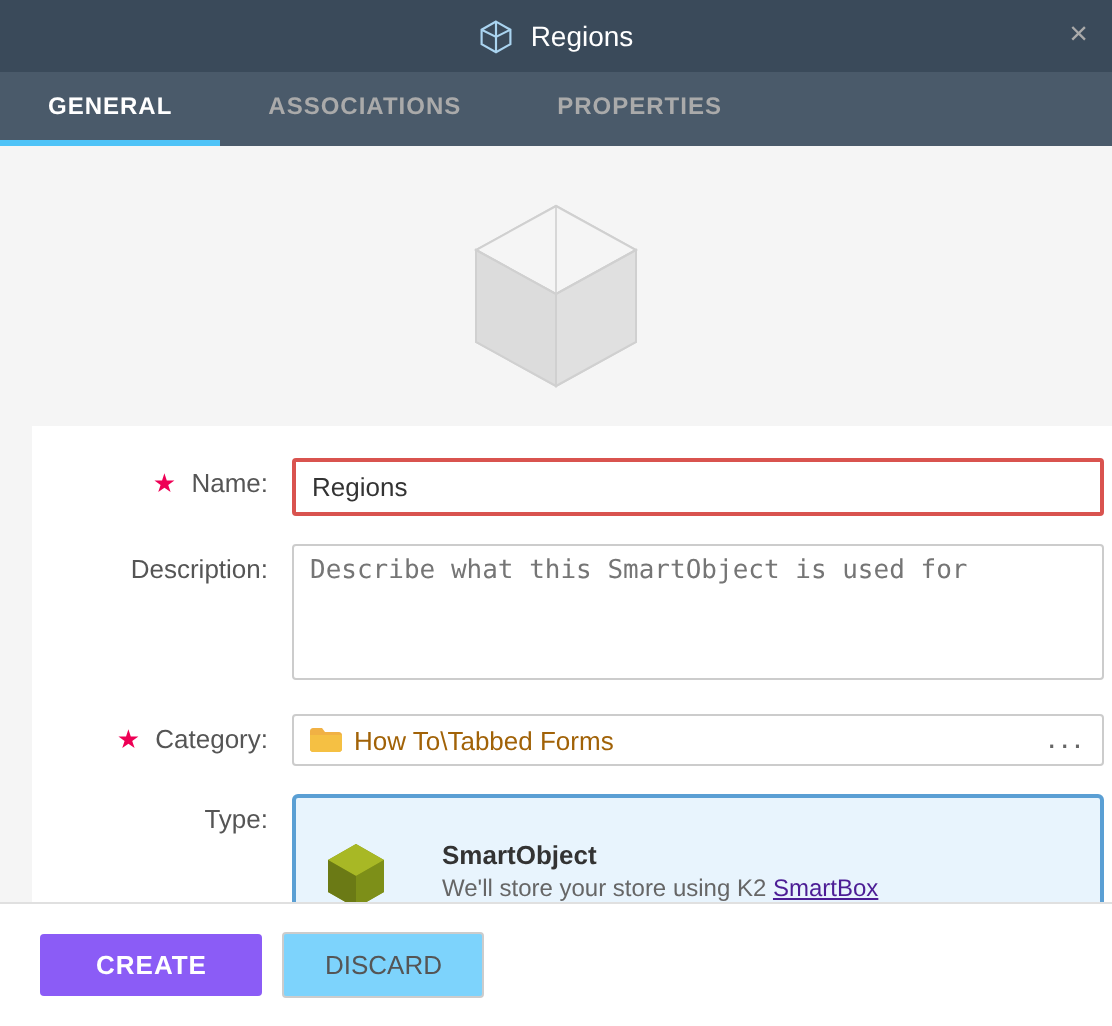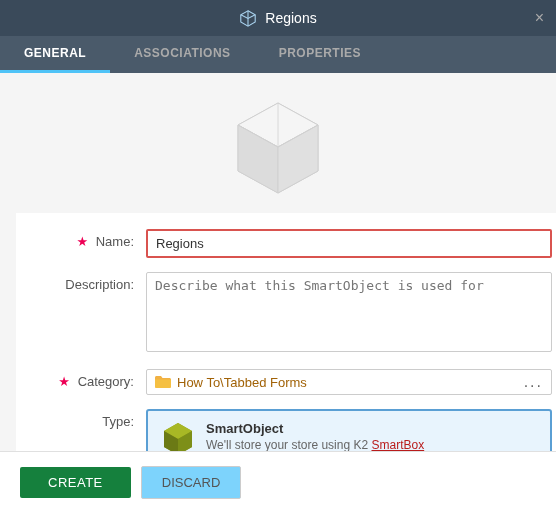--- a/index.html
+++ b/index.html
@@ -133,21 +133,21 @@
       outline: none;
     }
     .textarea-input {
       width: 100%;
       border: 1px solid #ccc;
       border-radius: 2px;
       padding: 5px 8px;
       font-size: 13px;
       color: #15803d;
       resize: none;
-      height: 80px;
+      height: 68px;
       outline: none;
     }
     .category-row {
       display: flex;
       align-items: center;
       border: 1px solid #ccc;
       border-radius: 2px;
       background: #fff;
       padding: 4px 8px;
       width: 100%;
@@ -174,25 +174,26 @@
     
     .type-options {
       display: flex;
       flex-direction: column;
       gap: 8px;
       flex: 1;
     }
     .type-option {
       display: flex;
       align-items: flex-start;
-      padding: 10px 12px;
+      padding: 21px 12px;
       border: 1px solid #ccc;
       border-radius: 3px;
       cursor: pointer;
       background: #fff;
+      gap: 15px;
     }
     .type-option.selected {
       background: #e8f4fd;
       border: 2px solid #5a9fd4;
     }
     .type-option-icon {
       width: 36px;
       height: 36px;
       margin-right: 10px;
       flex-shrink: 0;
@@ -217,26 +218,26 @@
     .footer {
       background: #fff;
       padding: 14px 20px;
       display: flex;
       align-items: center;
       gap: 10px;
       border-top: 1px solid #e0e0e0;
       flex-shrink: 0;
     }
     .btn-create {
-      background: #15803d;
+      background: #8b5cf6;
       color: #fff;
       border: none;
       padding: 8px 28px;
       font-size: 13px;
-      font-weight: normal;
+      font-weight: bold;
       border-radius: 2px;
       cursor: pointer;
       letter-spacing: 0.5px;
     }
     .btn-discard {
       background: #7dd3fc;
       color: #555;
       border: 1px solid #ccc;
       padding: 8px 20px;
       font-size: 13px;
@@ -349,21 +350,21 @@
 
             <svg class="type-option-icon" viewBox="0 0 36 36">
               <polygon points="18,2 32,10 32,26 18,34 4,26 4,10" fill="#8b9a1a"></polygon>
               <polygon points="18,2 32,10 18,18 4,10" fill="#a8b825"></polygon>
               <polygon points="4,10 18,18 18,34 4,26" fill="#6b7a15"></polygon>
               <polygon points="32,10 18,18 18,34 32,26" fill="#7d8f18"></polygon>
             </svg>
             <div class="type-option-info">
               <div class="type-option-title">SmartObject</div>
               <div class="type-option-desc">
-                <span>We'll store your store using K2 </span><a href="#" style="color:#b91c1c;text-decoration:underline;">SmartBox</a><span></span>
+                <span>We'll store your store using K2 </span><a href="#" style="color:#4c1d95;text-decoration:underline;">SmartBox</a><span></span>
               </div>
             </div>
           </div>
 
         </div>
       </div>
 
     </div>
 
   </div>

